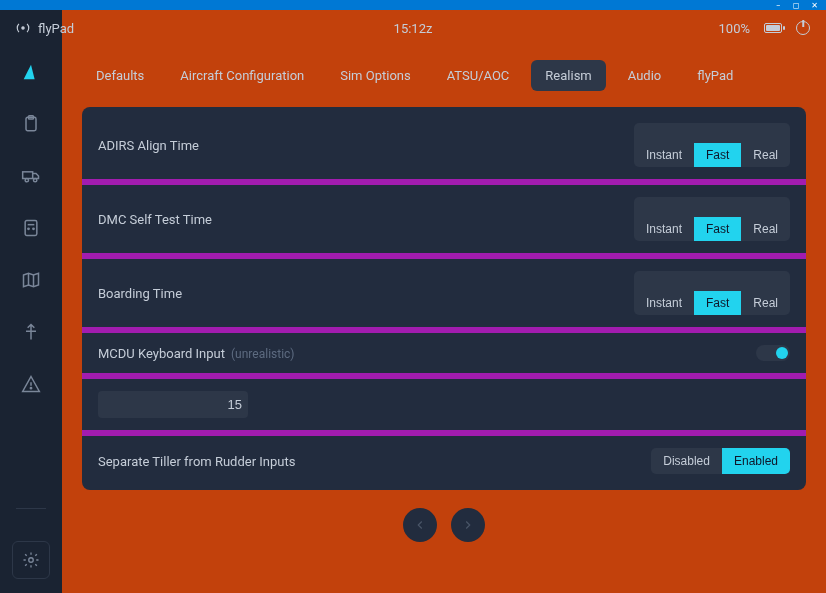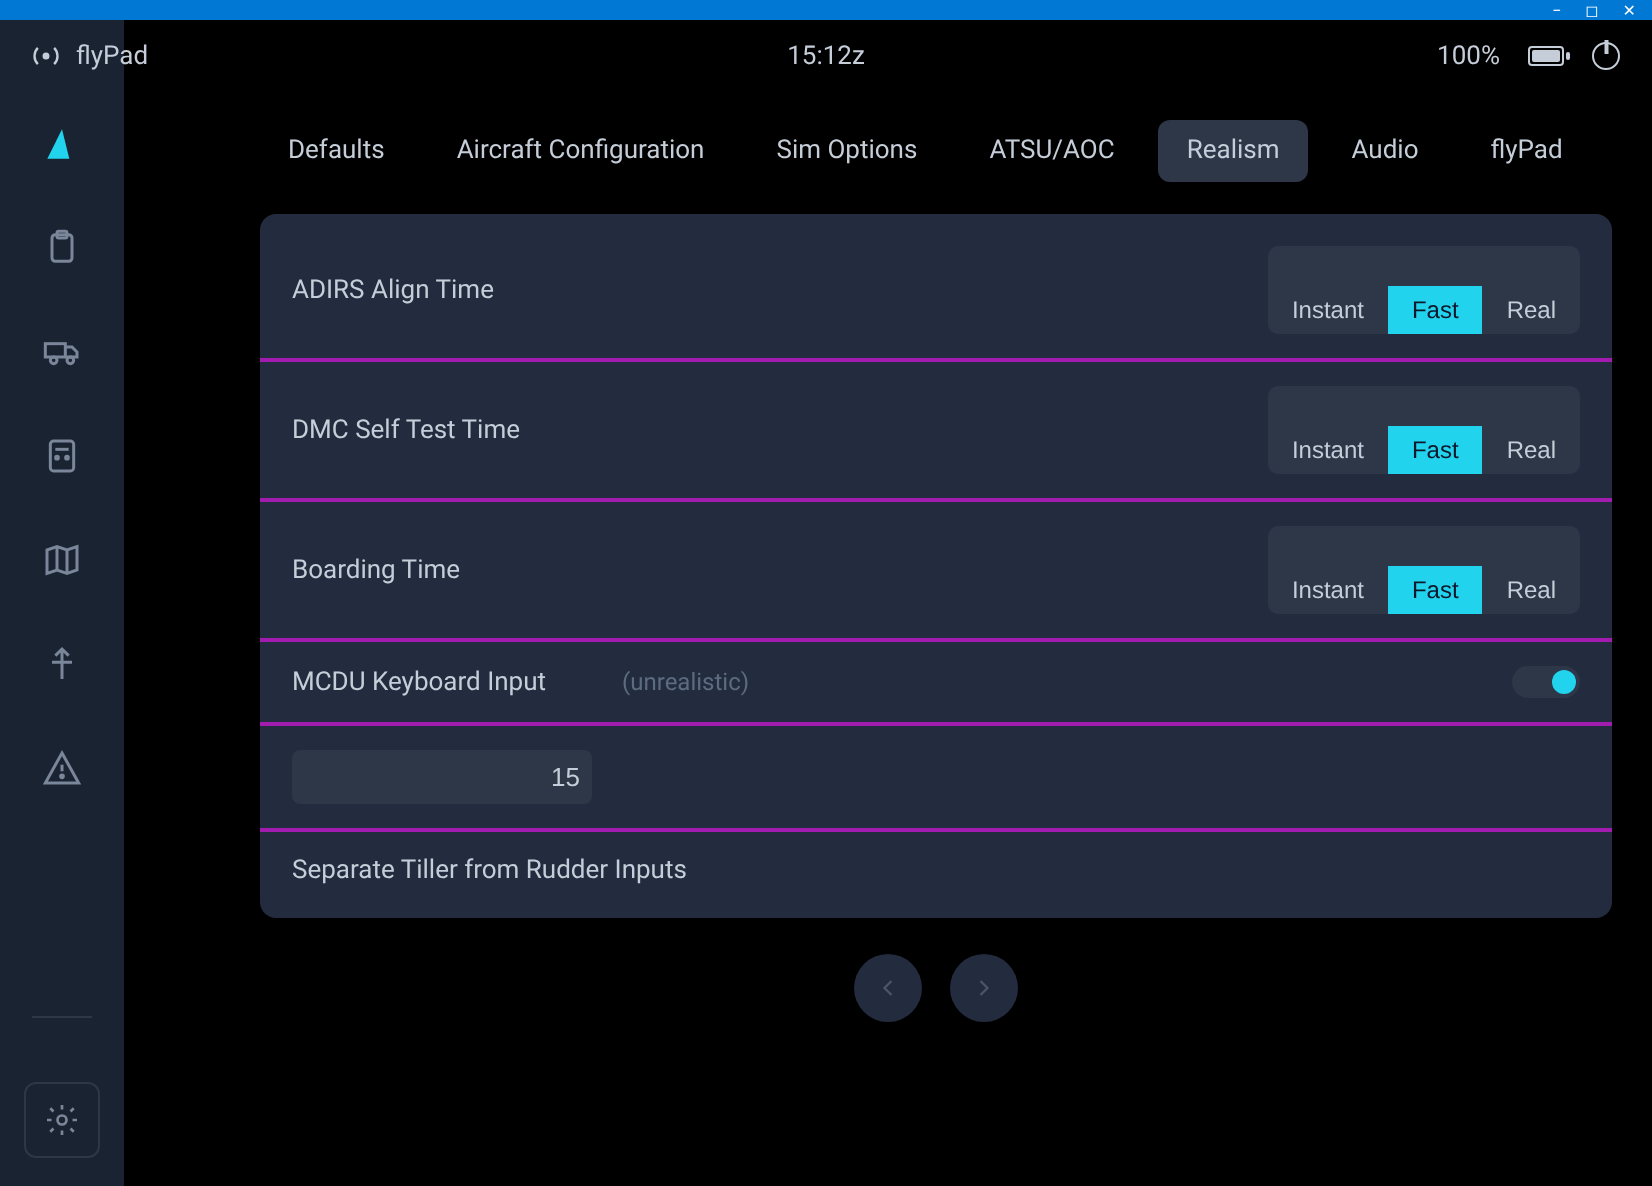--- a/index.html
+++ b/index.html
@@ -18,22 +18,21 @@
     display: flex;
     justify-content: flex-end;
     align-items: center;
     padding: 0 8px;
     gap: 12px;
   }
   .window-titlebar span { font-size: 8px; color: #fff; }
   .app {
     display: flex;
     height: calc(100% - 10px);
-    background: #000000;
-    gap: 48px;
+    background: #c2410c;
   }
   .top-bar {
     position: absolute;
     top: 10px;
     left: 0;
     right: 0;
     height: 36px;
     display: flex;
     align-items: center;
     padding: 0 16px;
@@ -110,25 +109,25 @@
   .panel {
     background: #222c3e;
     border-radius: 8px;
     padding: 4px 0;
   }
   .row {
     display: flex;
     align-items: center;
     justify-content: space-between;
     padding: 12px 16px;
-    border-bottom: 2px solid #a21caf;
+    border-bottom: 6px solid #a21caf;
   }
   .row:last-child { border-bottom: none; }
   .row-label { color: #c5cdd8; display:flex; gap:6px; align-items:baseline;}
-  .row-label .hint { color: #5d6b80; font-size:12px;margin-left:32px; }
+  .row-label .hint { color: #5d6b80; font-size:12px; }
   .triple-toggle {
     display: flex;
     gap: 0;
     background: #2d3748;
     border-radius: 5px;
     overflow: hidden;
   }
   .triple-toggle button {
     border: none;
     background: transparent;
@@ -321,20 +320,24 @@
         </div>
         <div class="switch"></div>
       </div>
 
       <div class="row">
         <input class="num-input" value="15" style="">
       </div>
 
       <div class="row">
         <div class="row-label">Separate Tiller from Rudder Inputs</div>
+        <div class="dual-toggle">
+          <button>Disabled</button>
+          <button class="active">Enabled</button>
+        </div>
       </div>
 
     </div>
 
     <div class="pager">
       <div class="pager-btn">
         <svg width="14" height="14" viewBox="0 0 24 24" fill="none" stroke="currentColor" stroke-width="2">
             <path d="M15 6l-6 6 6 6"></path>
           </svg>
       </div>

